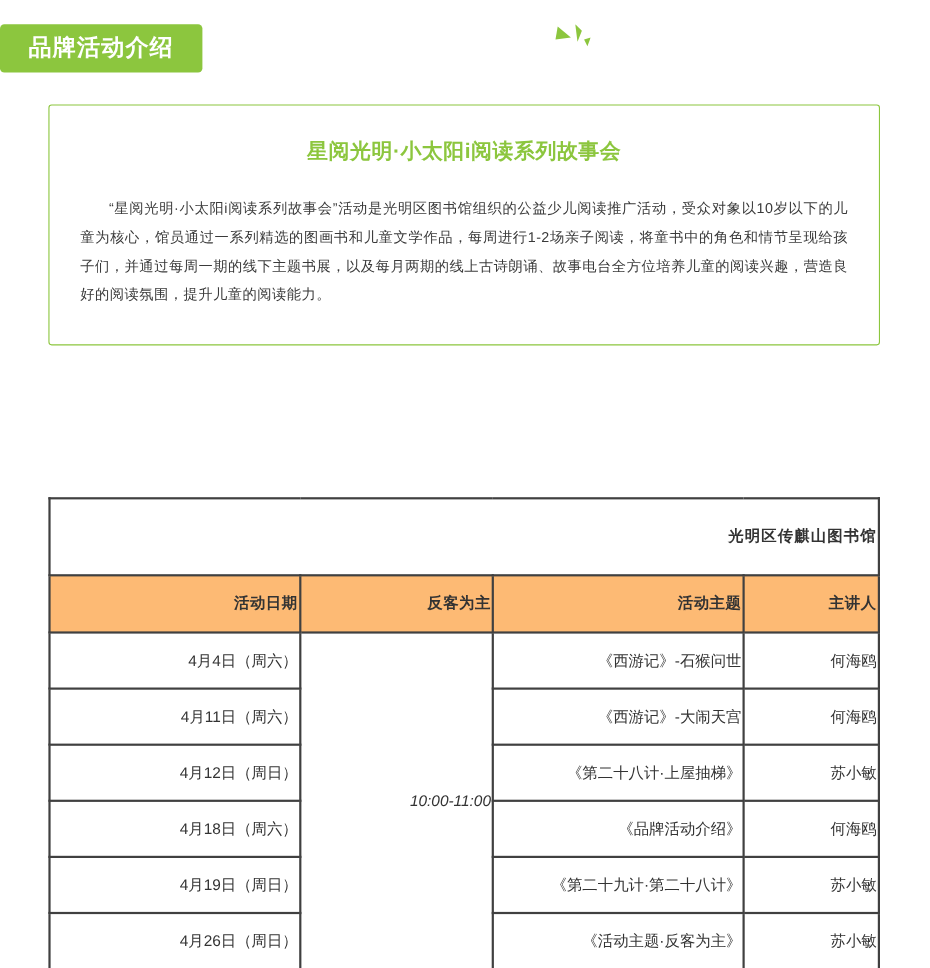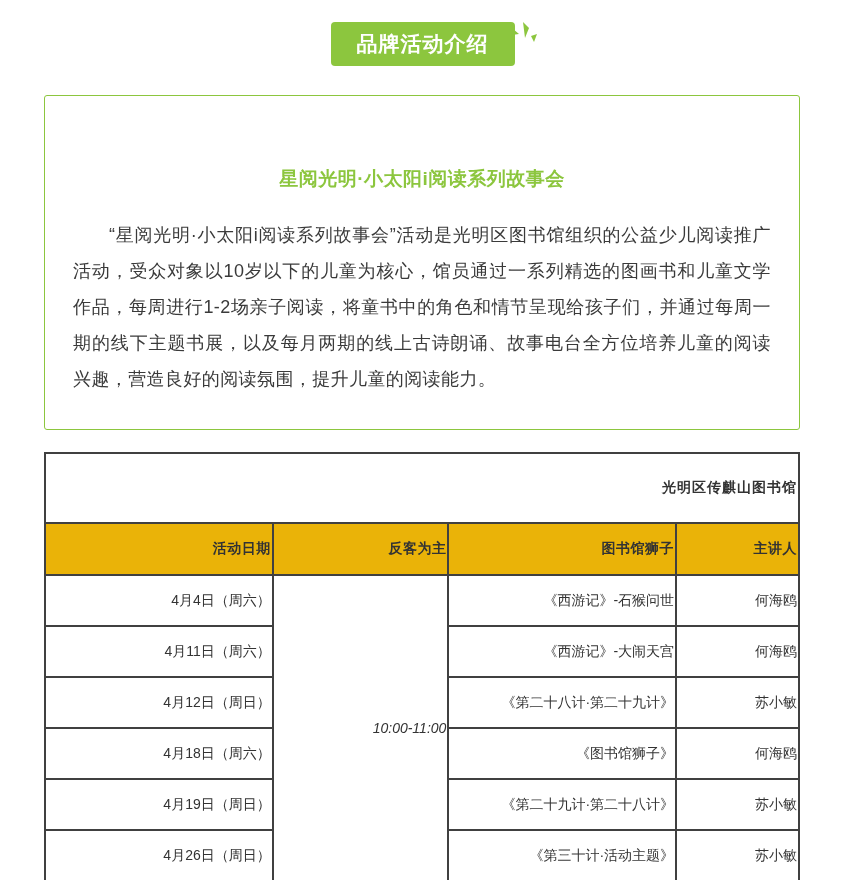--- a/index.html
+++ b/index.html
@@ -20,21 +20,20 @@
   .header-area {
     position: relative;
     height: 90px;
   }
   .badge-wrap {
     position: absolute;
     left: 0;
     right: 0;
     top: 22px;
     display: flex;
-    justify-content: center;
     align-items: center;
   }
   .badge {
     background: #8cc63e;
     color: #ffffff;
     font-size: 21px;
     font-weight: bold;
     letter-spacing: 1px;
     padding: 11px 26px 12px 26px;
     border-radius: 4px;
@@ -65,24 +64,23 @@
     background: #ffffff;
   }
   .intro-title {
     text-align: center;
     color: #8cc63e;
     font-size: 19px;
     font-weight: bold;
     line-height: 1.4;
     margin-bottom: 24px;
     letter-spacing: 0.5px;
-    margin-top: 40px;
   }
   .intro-body {
-    font-size: 18px;
+    font-size: 13px;
     line-height: 2.0;
     color: #3a3a3a;
     text-align: justify;
     text-indent: 2em;
     letter-spacing: 0.4px;
   }
 
   
   .table-wrap {
     position: absolute;
@@ -104,21 +102,21 @@
     color: #333333;
   }
   .tbl-title {
     height: 66px;
     color: #2b6fd4;
     font-size: 25px;
     font-weight: bold;
     letter-spacing: 1px;
   }
   .tbl-head th {
-    background: #eab308;
+    background: #fdba74;
     color: #ffffff;
     font-size: 17.5px;
     font-weight: bold;
     height: 48px;
     letter-spacing: 0.5px;
   }
   .tbl-body td {
     height: 47px;
     font-size: 17px;
   }
@@ -161,49 +159,49 @@
         <col class="col-topic">
         <col class="col-speaker">
     </colgroup>
     <tbody>
       <tr>
         <td class="tbl-title" colspan="4">光明区传麒山图书馆</td>
       </tr>
       <tr class="tbl-head">
         <th>活动日期</th>
         <th>反客为主</th>
-        <th>图书馆狮子</th>
+        <th>活动主题</th>
         <th>主讲人</th>
       </tr>
       <tr class="tbl-body">
         <td>4月4日（周六）</td>
         <td class="time-cell" rowspan="6">10:00-11:00</td>
         <td>《西游记》-石猴问世</td>
         <td>何海鸥</td>
       </tr>
       <tr class="tbl-body">
         <td>4月11日（周六）</td>
         <td>《西游记》-大闹天宫</td>
         <td>何海鸥</td>
       </tr>
       <tr class="tbl-body">
         <td>4月12日（周日）</td>
-        <td>《第二十八计·第二十九计》</td>
+        <td>《第二十八计·上屋抽梯》</td>
         <td>苏小敏</td>
       </tr>
       <tr class="tbl-body">
         <td>4月18日（周六）</td>
-        <td>《图书馆狮子》</td>
+        <td>《品牌活动介绍》</td>
         <td>何海鸥</td>
       </tr>
       <tr class="tbl-body">
         <td>4月19日（周日）</td>
         <td>《第二十九计·第二十八计》</td>
         <td>苏小敏</td>
       </tr>
       <tr class="tbl-body">
         <td>4月26日（周日）</td>
-        <td>《第三十计·活动主题》</td>
+        <td>《活动主题·反客为主》</td>
         <td>苏小敏</td>
       </tr>
     </tbody>
   </table>
 </div>
 
 </body></html>

